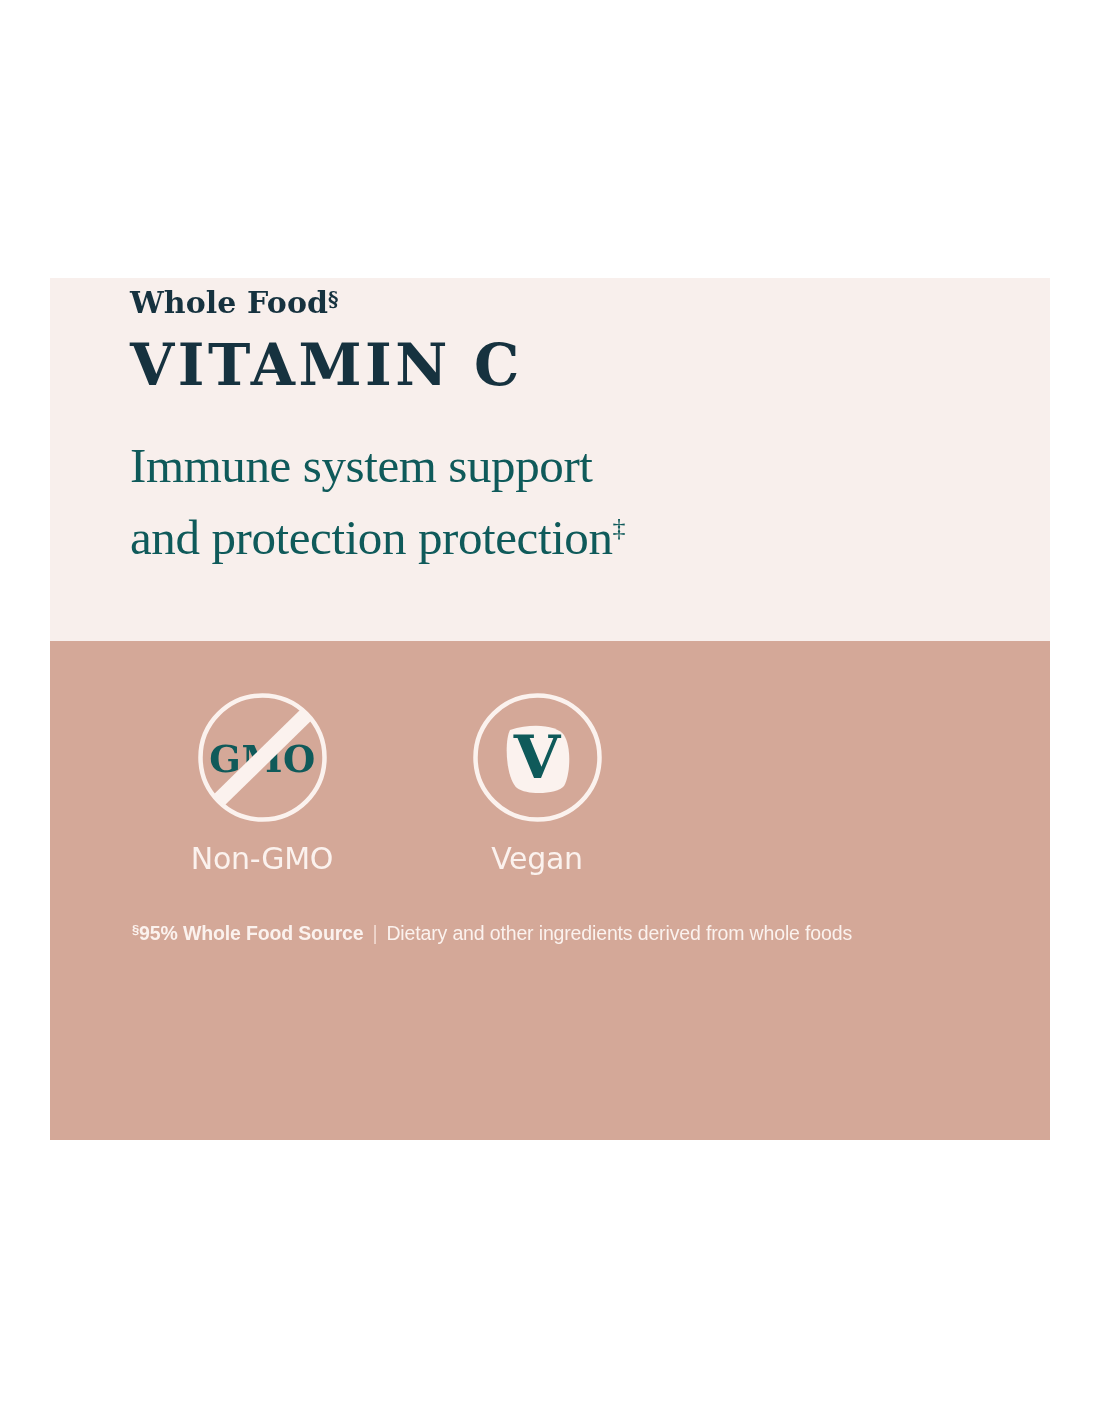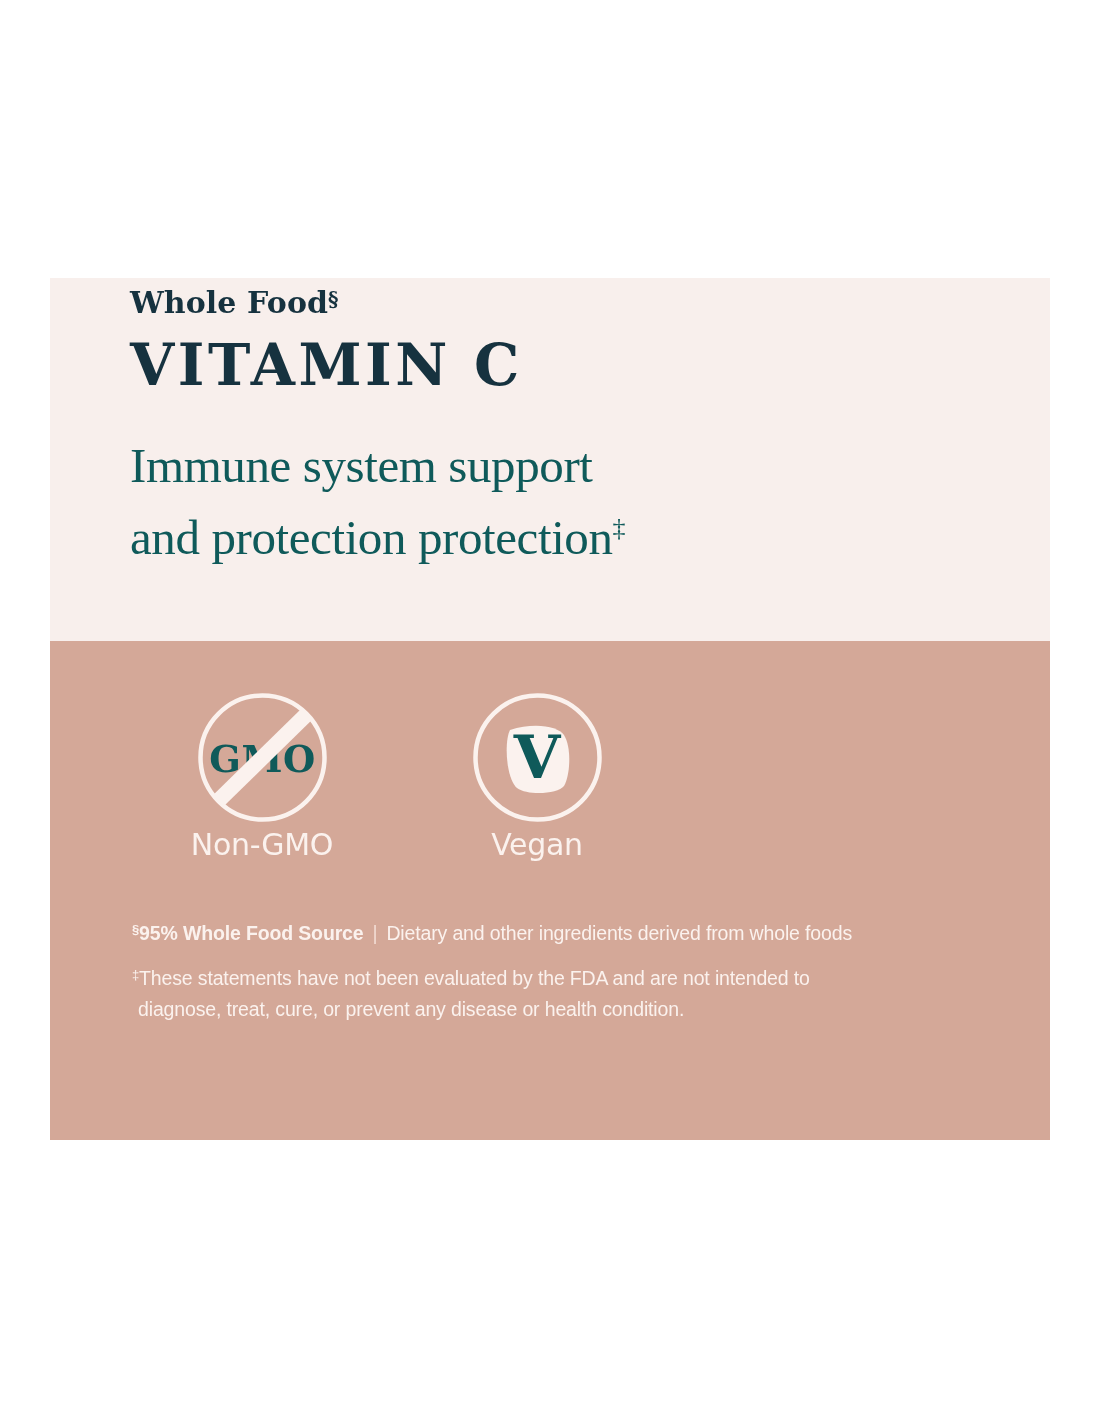--- a/index.html
+++ b/index.html
@@ -118,21 +118,21 @@
     margin: 0 auto;
   }
   .badge-mark svg {
     display: block;
     width: 131px;
     height: 131px;
     overflow: visible;
   }
 
   .badge-label {
-    margin-top: 4px;
+    margin-top: 18px;
     font-family: "DejaVu Sans", "Liberation Sans", sans-serif;
     font-size: 30px;
     font-weight: 400;
     letter-spacing: -0.3px;
     color: #fbf2ee;
     white-space: nowrap;
   }
 
   
   .footnotes {
@@ -225,16 +225,15 @@
         </div>
         <div class="badge-label">Vegan</div>
       </div>
 
     </div>
 
     <div class="footnotes">
 
       <div class="fn-source"><span class="fn-sup">§</span><span class="fn-strong">95% Whole Food Source</span><span class="fn-divider">|</span><span>Dietary and other ingredients derived from whole foods</span></div>
 
-      <div class="fn-disclaimer"><span class="fn-sup">‡</span><span>These statements have not been evaluated by the FDA and are not intended to</span><span class="fn-line2">diagnose, treat, cure, or prevent any disease or health condition.</span></div>
     </div>
   </div>
 </div>
 
 </body></html>

